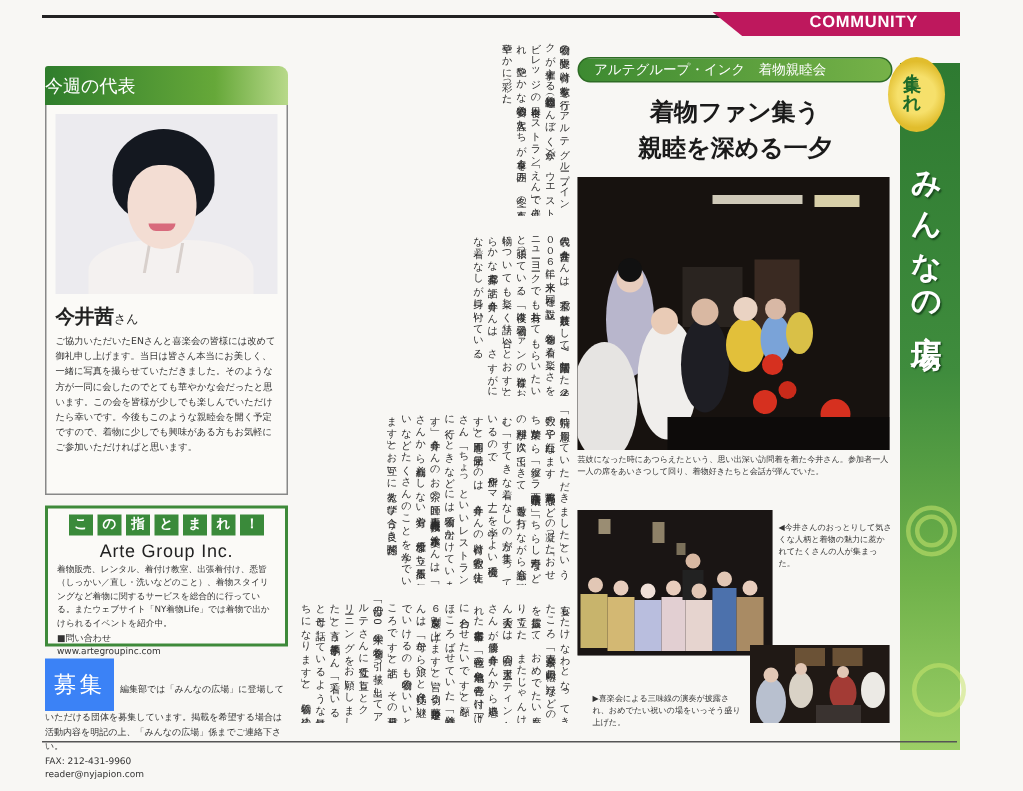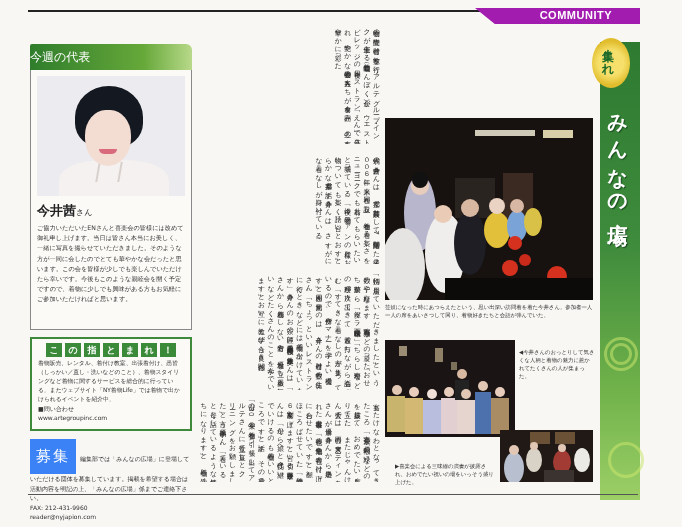--- a/index.html
+++ b/index.html
@@ -4,21 +4,21 @@
 <style>
   * { box-sizing: border-box; margin: 0; padding: 0; }
   html, body { width: 682px; height: 527px; overflow: hidden; background: #f7f6f3; }
   body { position: relative; font-family: "DejaVu Sans", sans-serif; color: #2a2a2a; }
 
   .page { position: absolute; left: 0; top: 0; width: 682px; height: 527px; background: #f8f7f4; }
 
   
   .top-rule { position: absolute; left: 28px; top: 10px; width: 610px; height: 2px; background: #222; }
   .community-banner { position: absolute; left: 475px; top: 8px; width: 165px; height: 16px;
-    background: #a21caf; clip-path: polygon(0 0, 100% 0, 100% 100%, 12% 100%); }
+    background: #be185d; clip-path: polygon(0 0, 100% 0, 100% 100%, 12% 100%); }
   .community-banner span { position: absolute; right: 28px; top: 1px; color: #fff; font-family: "Liberation Sans", sans-serif;
     font-weight: bold; font-size: 11px; letter-spacing: 0.5px; }
 
   
   .left-col { position: absolute; left: 30px; top: 44px; width: 162px; }
   .rep-banner { height: 26px; background: linear-gradient(90deg, #2f7d2c, #66a839 70%, #b8d98a); color: #fff;
     font-size: 12px; text-align: left; line-height: 26px; border-radius: 2px 6px 0 0; }
   .rep-box { border: 1px solid #888; border-top: none; height: 260px; padding: 6px 6px; background: #fbfaf7; }
   .portrait { width: 148px; height: 120px; background: #ecebef; position: relative; overflow: hidden; margin: 0 auto; }
   .portrait .hair { position: absolute; left: 38px; top: 10px; width: 68px; height: 62px; background: #141820; border-radius: 50% 50% 40% 40%; }
@@ -105,39 +105,47 @@
     <div class="arte-box">
       <div class="stamp-row">
         <span class="stamp">こ</span>
         <span class="stamp">の</span>
         <span class="stamp">指</span>
         <span class="stamp">と</span>
         <span class="stamp">ま</span>
         <span class="stamp">れ</span>
         <span class="stamp">！</span>
       </div>
+      <div class="arte-title">Arte Group Inc.</div>
       <p class="arte-text">着物販売、レンタル、着付け教室、出張着付け、悉皆（しっかい／直し・洗いなどのこと）、着物スタイリングなど着物に関するサービスを総合的に行っている。またウェブサイト「NY着物Life」では着物で出かけられるイベントを紹介中。</p>
       <div class="arte-url">■問い合わせ</div>
       <div class="arte-url">www.artegroupinc.com</div>
     </div>
 
     <div class="recruit">
       <span class="recruit-badge">募集</span><span>編集部では「みんなの広場」に登場していただける団体を募集しています。掲載を希望する場合は活動内容を明記の上、「みんなの広場」係までご連絡下さい。</span>
       <div>FAX: 212-431-9960</div>
       <div>reader@nyjapion.com</div>
     </div>
   </div>
 
   <div class="vtext-area">
     <p class="vblock vb1">着物の販売や着付け教室を行うアルテグループ・インクが主催する着物親睦（しんぼく）会が、ウエストビレッジの日本食レストラン「えん」で催され、艶やかな着物姿の客人たちが食卓を囲み、冬の一夜を華やかに彩った。</p>
     <p class="vblock vb2">代表の今井茜さんは、京都で芸舞妓として7年間活躍した後２００６年に来米。同社を設立し、着物を着る楽しさをニューヨークでも共有してもらいたいと頑張っている。「今夜は着物ファンの皆様とお着物についても楽しく語り合いとおす」と柔らかな京都弁で話す今井さんは、さすがに上品な着こなしが身に付いている。</p>
     <p class="vblock vb3">「特別に用意していただきました」という、数の子や紅白なます、鴨有馬煮などの凝った「おせち前菜」から、「銀ダラ西京味噌焼き」、「ちらし寿司」などの料理が次々に出てきて、舌鼓を打ちながら会話も弾む。「すてきな着こなしの方が集まっているので、所作やマナーを学ぶよい機会です」と周囲を見回すのは、今井さんの着付け教室の生徒、伊藤恵美さん。「ちょっといいレストランに行くときなどには着物で出かけています」。今井さんのお茶の師匠、裏千家今日庵教授の鈴木宗美さんは、「今井さんから着崩れしない着方や、優雅な立ち居振る舞いなどたくさんのことを学んでいます」とお互いに教え学び合う良き関係だ。</p>
     <p class="vblock vb4">宴もたけなわとなってきたころ、「喜楽会」が長唄「松の緑」などの三味線演奏を披露して、おめでたい席を盛り立てた。またじゃんけん大会では、同会の大泉マーティン久美子さんが優勝、今井さんから追懸された名古屋帯に、「藤色の色無地や青色の付け下げに合わせたいです」と顔をほころばせていた。「着物は６割女度を上げます」と言い切る藤野遼子さんは、「母から娘へと代々受け継いでいけるのも着物のいいところです」と話す。その具現が「母の30年来の着物を引っ張り出してアルテさんに仕立て直しとクリーニングをお願いしました」と言う原千鶴子さん。「着ていると母と話しているような気持ちになります」と、着物に込められた思いをかみしめていた。着物姿で、特別仕立てのげたもあつらえたスティーブン・グローバスさんは、「今夜はすてきな着物の女性がたくさん集まって、とてもハッピー」と言うや、「カンパーイ！」と美しき女性たちに祝杯を上げて席をにぎわせた。今井さんは「今夜は皆様にきれいな着物姿で参加して頂き、華やかで和やかな会になりました」と感謝を込めていた。</p>
   </div>
 
+  <div class="article-head">
+    <div class="subbanner">アルテグループ・インク　着物親睦会</div>
+    <div class="headline">
+      <div>着物ファン集う</div>
+      <div>親睦を深める一夕</div>
+    </div>
+  </div>
 
   <div class="photo photo1">
     <svg width="208" height="182">
       <rect x="0" y="0" width="208" height="182" fill="#17120f"></rect>
       <rect x="90" y="12" width="60" height="6" fill="#cfc9b8"></rect>
       <rect x="158" y="12" width="30" height="8" fill="#d8cfa8"></rect>
       <rect x="70" y="60" width="40" height="40" fill="#2a2420"></rect>
       <rect x="118" y="55" width="30" height="50" fill="#3a2a22"></rect>
       <ellipse cx="35" cy="95" rx="16" ry="38" fill="#b8b6cc"></ellipse>
       <circle cx="35" cy="68" r="9" fill="#e8cdbd"></circle>

